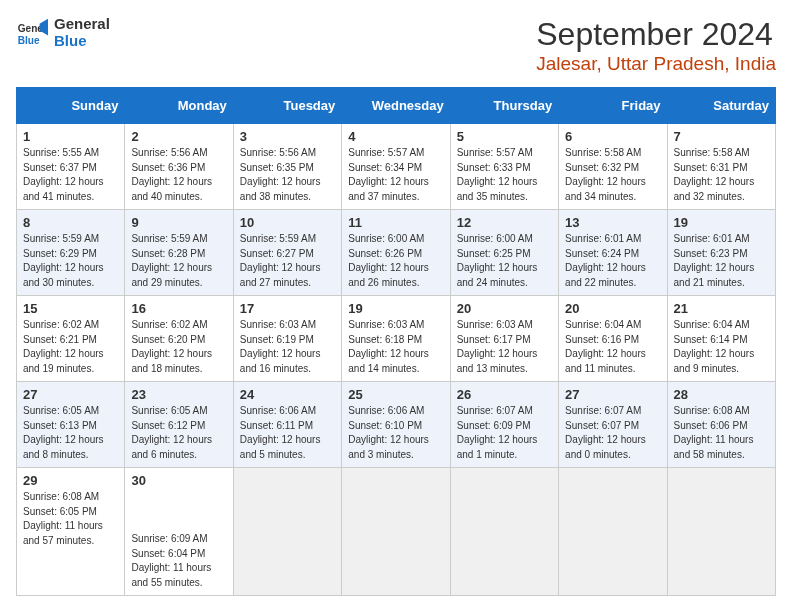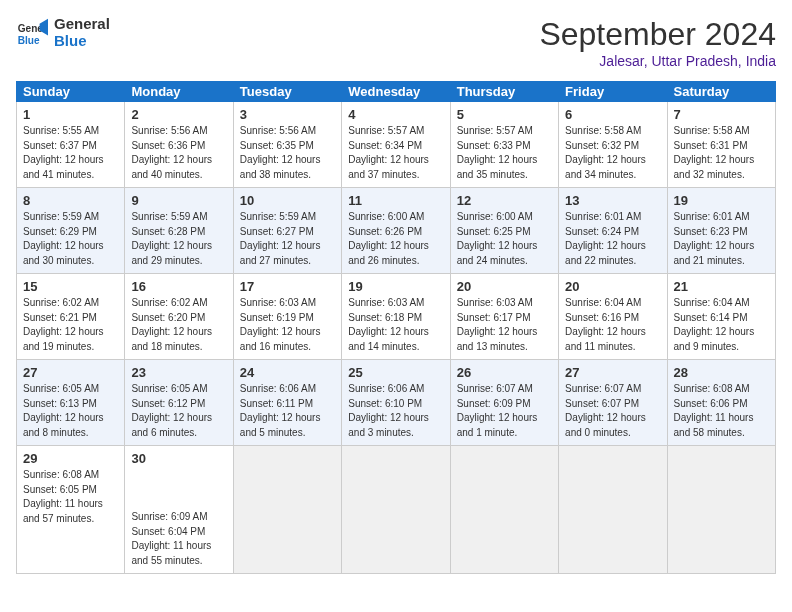--- a/index.html
+++ b/index.html
@@ -19,42 +19,42 @@
     .logo {
       display: flex;
       align-items: center;
       gap: 4px;
     }
     .logo-icon {
       width: 32px;
       height: 32px;
     }
     .title-block {
-      text-align: right;
+      text-align: left;
     }
     .month-title {
       font-size: 32px;
       font-weight: normal;
       color: #333;
     }
     .subtitle {
-      font-size: 14px;
-      color: #4c1d95;
+      font-size: 19px;
+      color: #c2410c;
     }
     .calendar {
       width: 100%;
       border-collapse: collapse;
     }
     .calendar th {
       background: #1a73c9;
       color: #fff;
       font-size: 13px;
       font-weight: bold;
-      padding: 2px 6px;
-      text-align: left;
+      padding: 10px 6px;
+      text-align: right;
       border: 1px solid #1a73c9;
     }
     .calendar td {
       vertical-align: top;
       border: 1px solid #ccc;
       padding: 5px 6px;
       width: 108px;
       min-height: 80px;
       background: #fff;
     }

